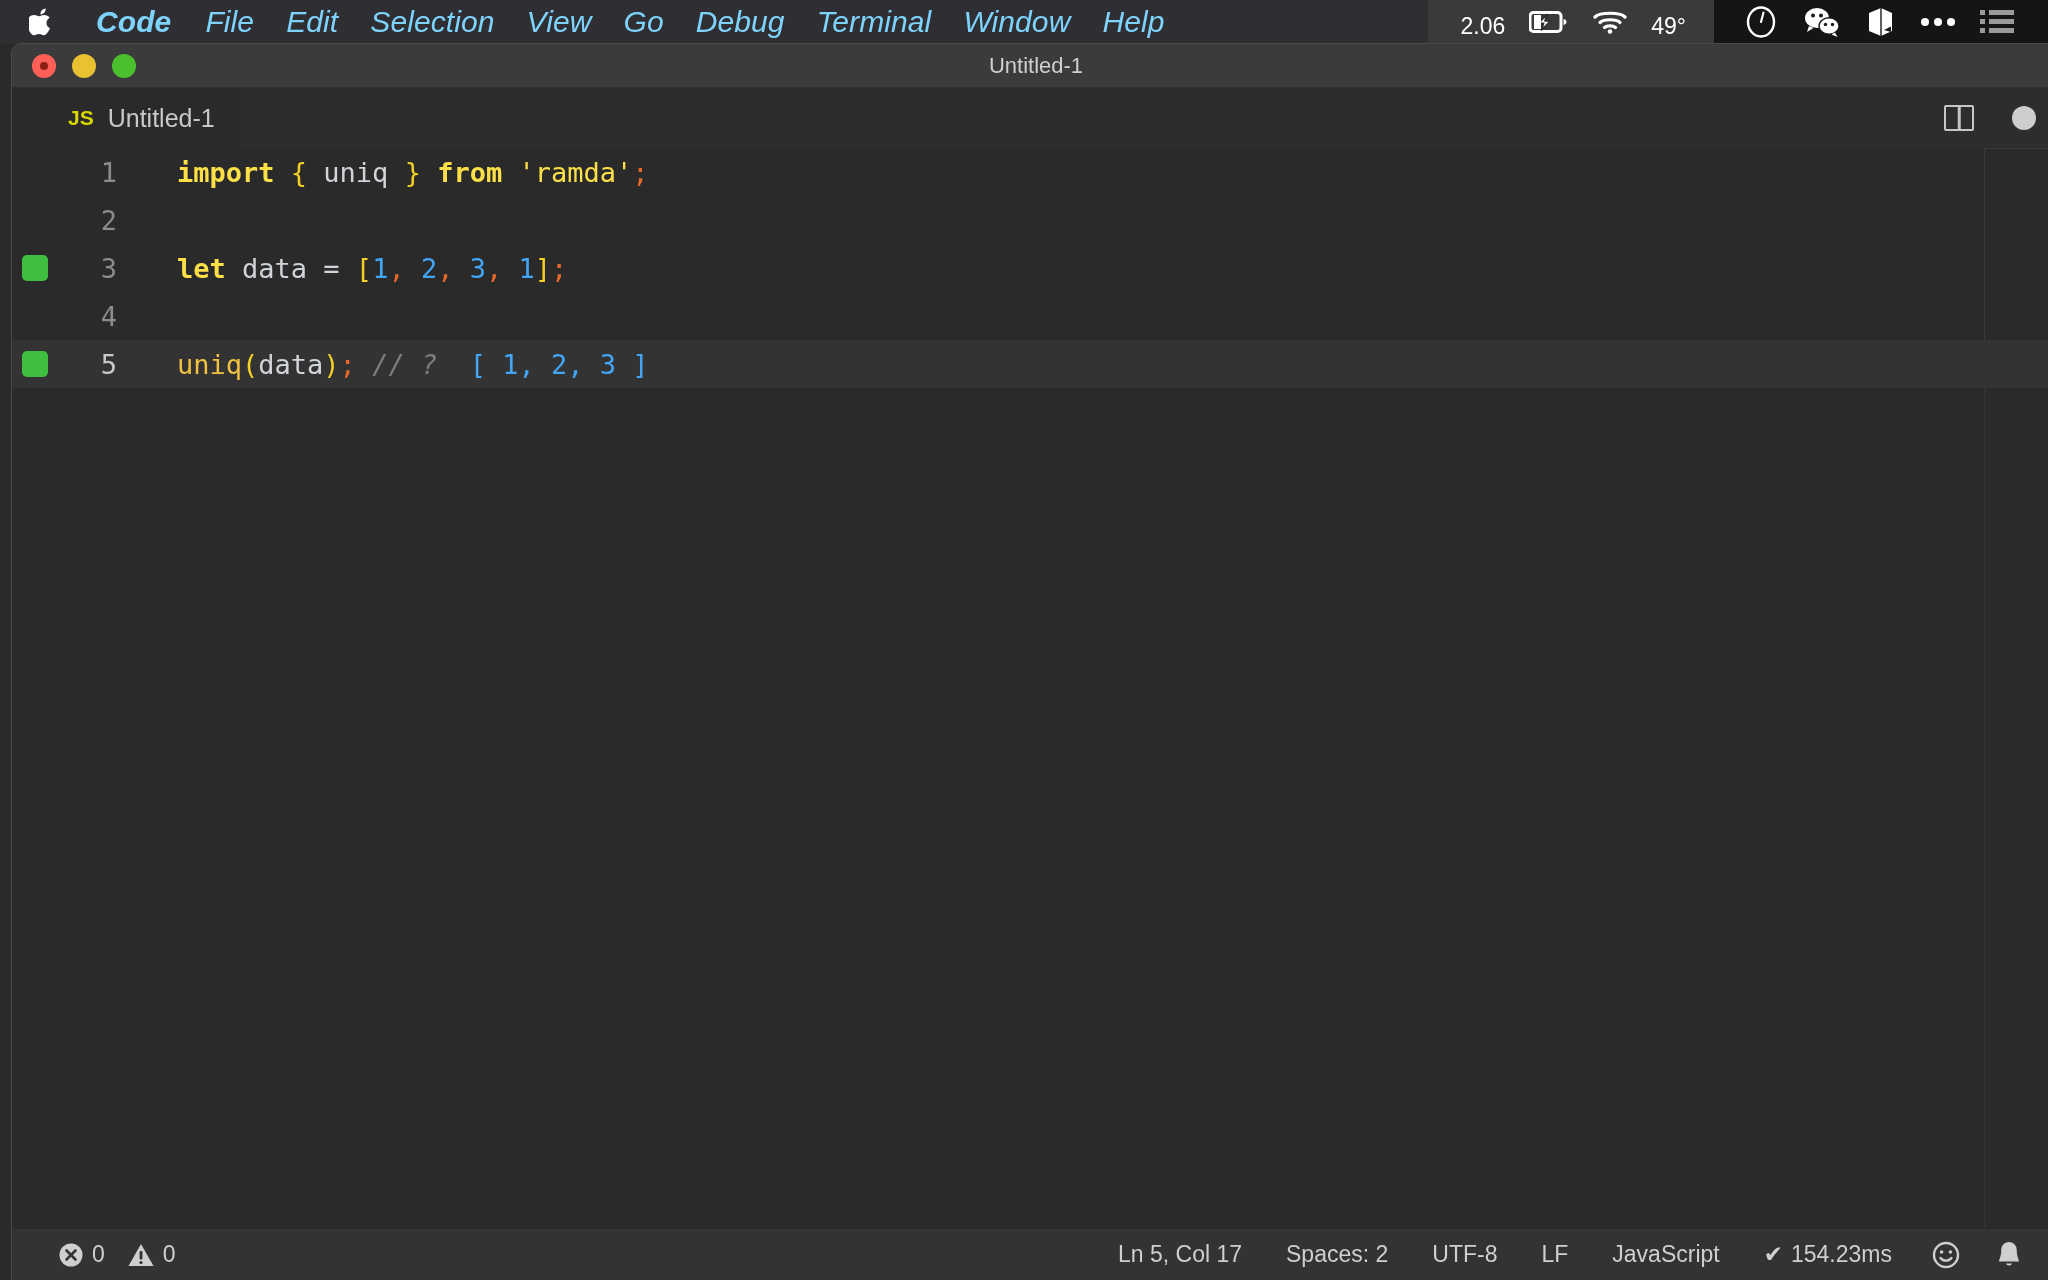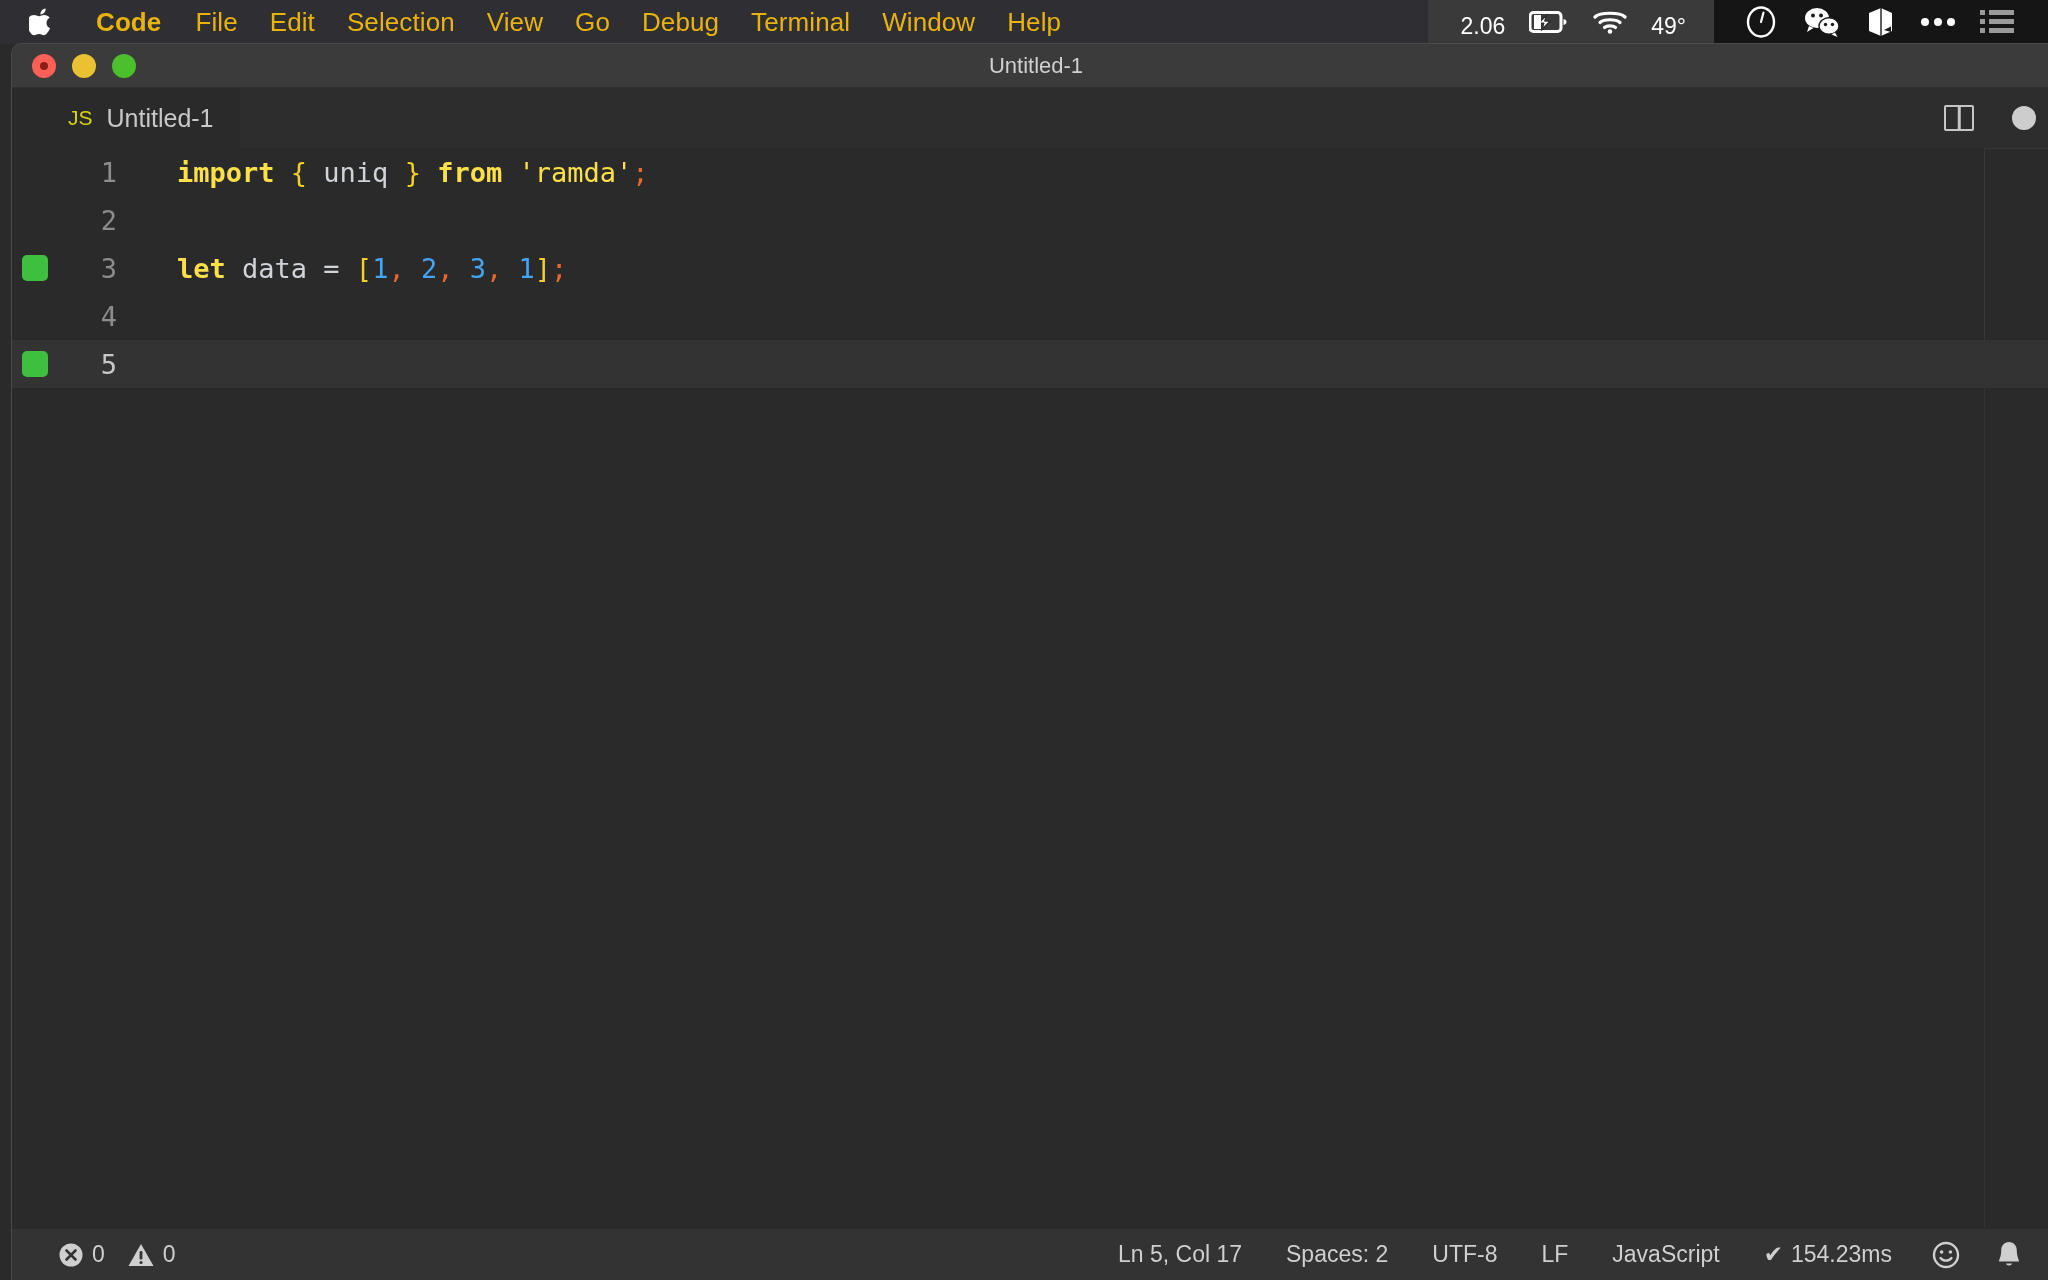--- a/index.html
+++ b/index.html
@@ -13,22 +13,22 @@
   
   .menubar {
     position:absolute; top:0; left:0; width:2048px; height:44px;
     background:#2f2f33;
     display:flex; align-items:center;
     color:#ffffff;
   }
   .menubar-left { display:flex; align-items:center; height:44px; padding-left:28px; }
   .apple-logo { width:26px; height:30px; margin-right:26px; display:flex; align-items:center; justify-content:center; }
   .menu-item {
-    font-size:26px; line-height:44px; padding:0 16px; color:#eab308;
-    white-space:nowrap; letter-spacing:0.1px;
+    font-size:30px; line-height:44px; padding:0 16px; color:#7dd3fc;
+    white-space:nowrap; letter-spacing:0.1px;font-style:italic;
   }
   .menu-item.bold { font-weight:bold; padding-right:18px; }
 
   .menubar-right {
     position:absolute; right:0; top:0; height:44px;
     display:flex; align-items:center;
   }
   .status-seg-a {
     display:flex; align-items:center; height:44px;
     background:#3a3a3a; padding:0 16px 0 20px;
@@ -76,21 +76,21 @@
     height:60px; width:100%;
     background:#2d2d2d;
     display:flex; align-items:center; position:relative;
   }
   .tab {
     height:60px; display:flex; align-items:center;
     padding:0 26px 0 56px; background:#2a2a2a;
     font-size:25px; color:#c8c8c8;
   }
   .tab .js-badge {
-    color:#d8d600; font-weight:normal; font-size:21px;
+    color:#d8d600; font-weight:bold; font-size:21px;
     margin-right:14px; font-family:"Liberation Sans", sans-serif;
   }
   .tabbar-actions {
     position:absolute; right:24px; top:0; height:60px;
     display:flex; align-items:center; gap:38px;
   }
   .split-icon { width:30px; height:26px; border:2.5px solid #c6c6c6; border-radius:2px; position:relative; }
   .split-icon::after {
     content:""; position:absolute; left:50%; top:0; bottom:0; width:2.5px;
     background:#c6c6c6; transform:translateX(-50%);
@@ -296,20 +296,21 @@
           <div class="ln">3</div>
           <div class="code-text"><span class="kw">let</span><span class="id"> data </span><span class="op">=</span><span class="id"> </span><span class="brc">[</span><span class="num">1</span><span class="pun">,</span><span class="id"> </span><span class="num">2</span><span class="pun">,</span><span class="id"> </span><span class="num">3</span><span class="pun">,</span><span class="id"> </span><span class="num">1</span><span class="brc">]</span><span class="pun">;</span></div>
         </div>
         <div class="code-line">
           <div class="ln">4</div>
           <div class="code-text"></div>
         </div>
         <div class="code-line active">
           <div class="gutter-mark"></div>
           <div class="ln">5</div>
+          <div class="code-text"><span class="fn">uniq</span><span class="brc">(</span><span class="id">data</span><span class="brc">)</span><span class="pun">;</span><span class="id"> </span><span class="cmt">// ?</span><span class="id">  </span><span class="res">[ 1, 2, 3 ]</span></div>
         </div>
       </div>
   </div>
 
   <div class="statusbar">
     <div class="sb-left">
       <div class="sb-item">
         <span class="err-icon">
           <svg width="26" height="26" viewBox="0 0 26 26">
             <circle cx="13" cy="13" r="11.5" fill="#cfcfcf"></circle>

